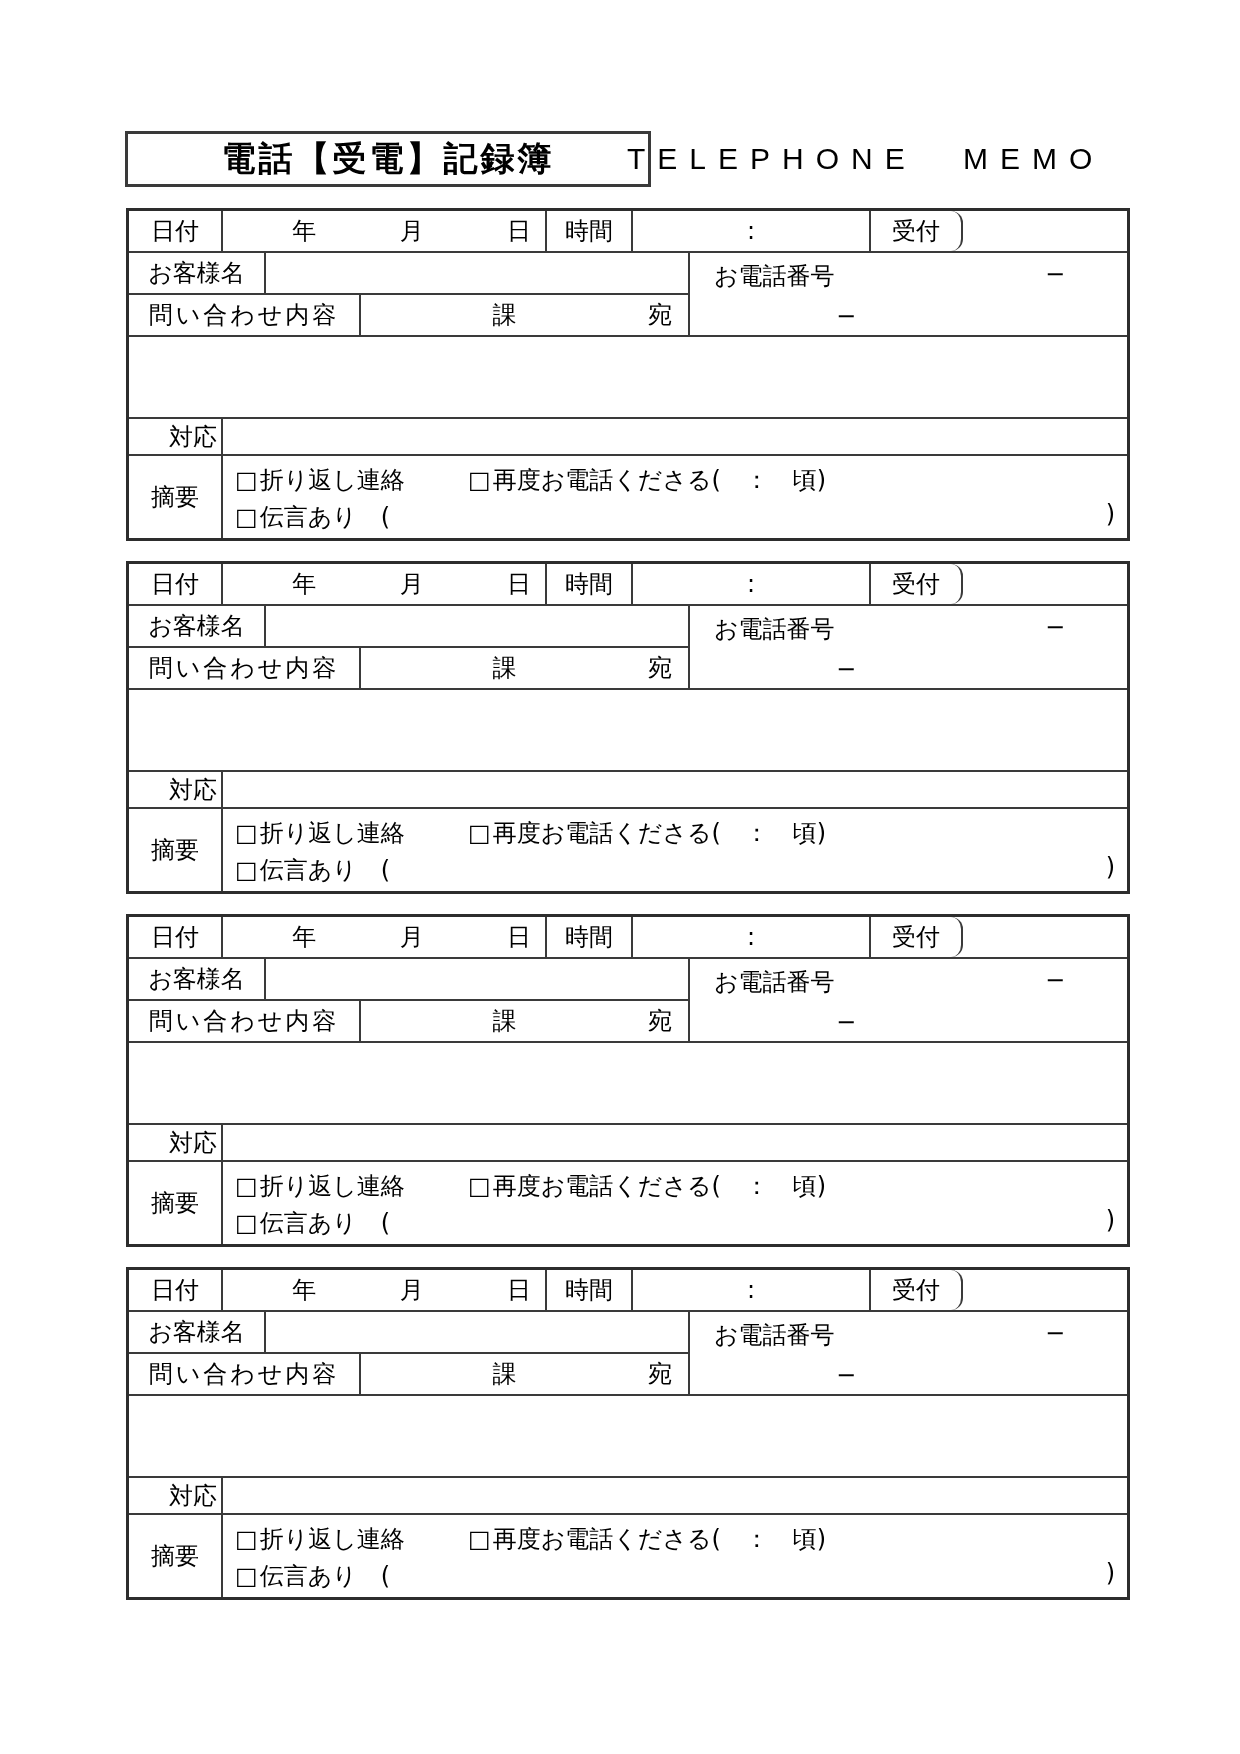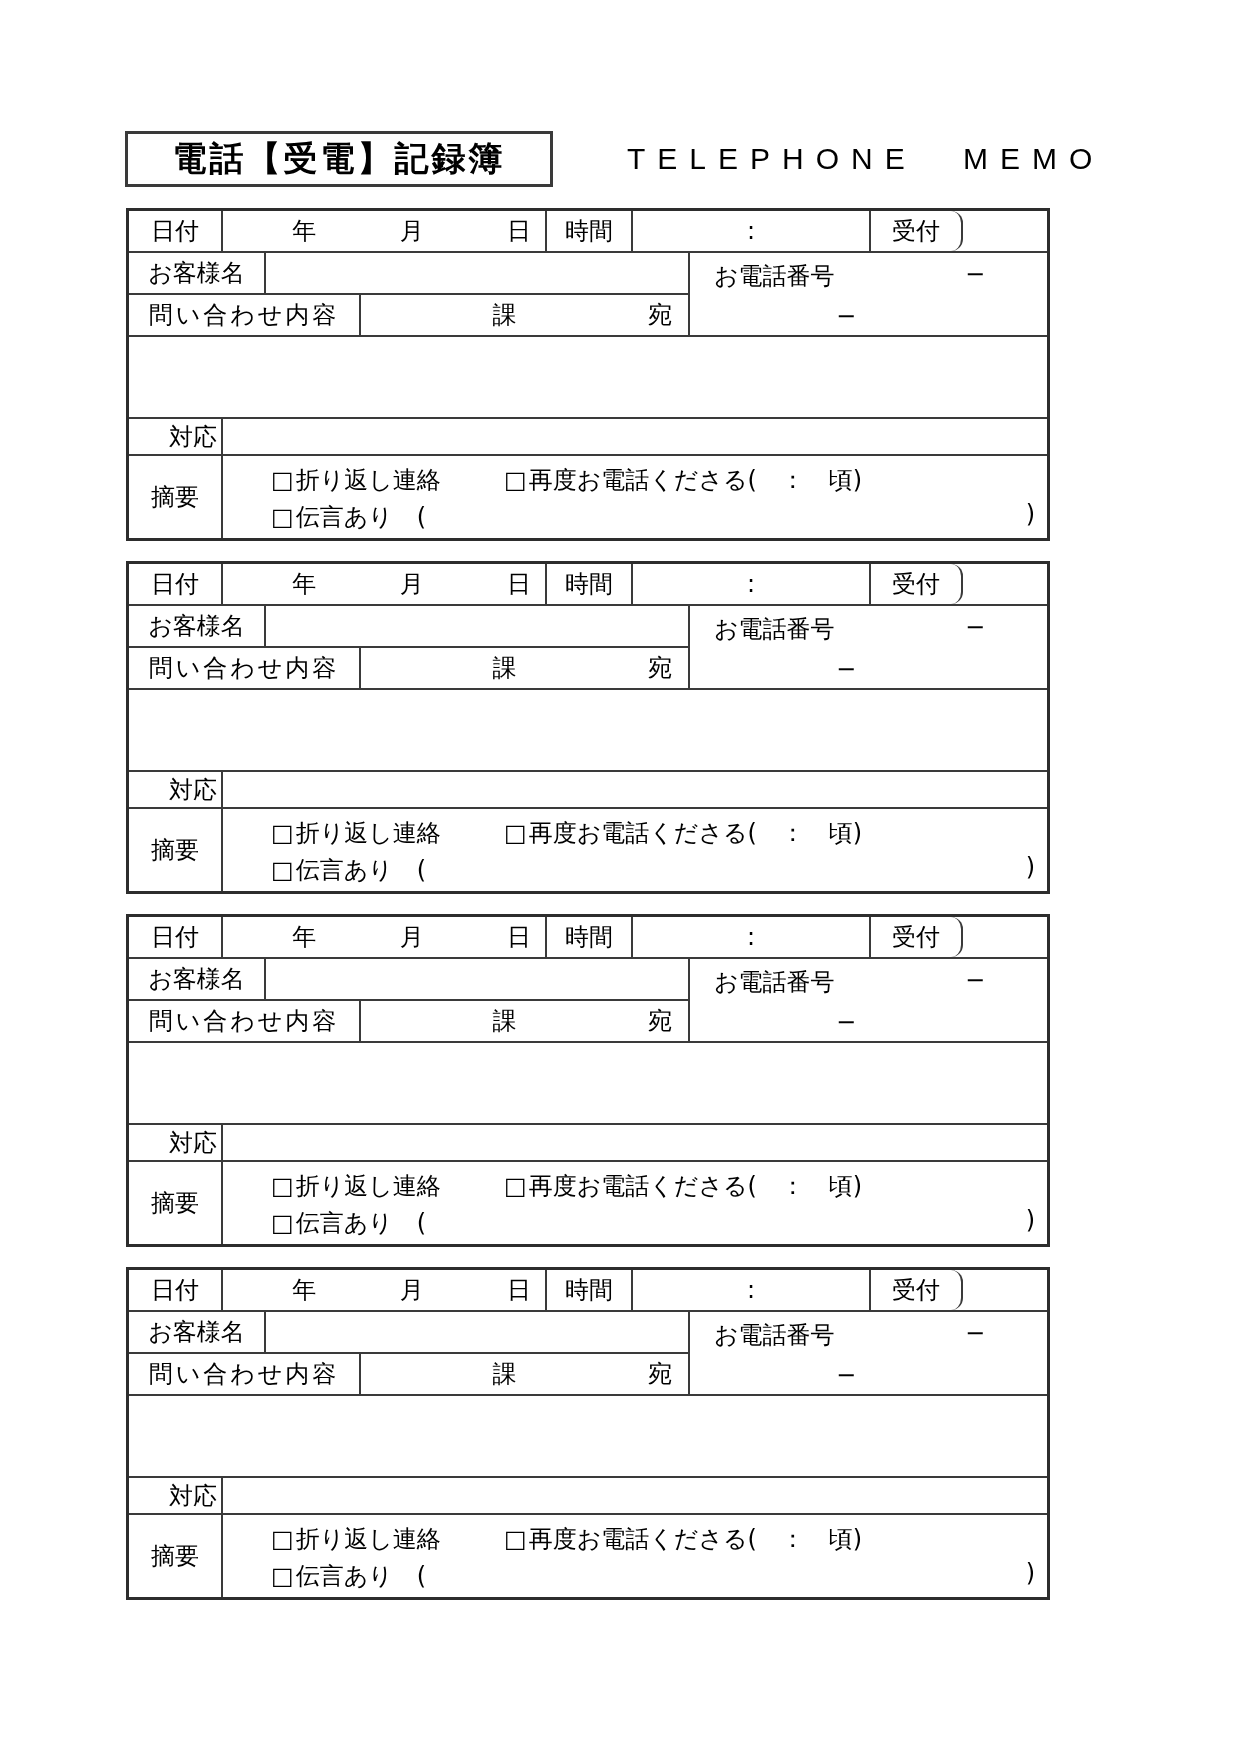--- a/index.html
+++ b/index.html
@@ -3,34 +3,34 @@
 <meta charset="utf-8">
 <style>
   html,body { margin:0; padding:0; background:#ffffff; }
   body {
     width:1240px; height:1754px; position:relative;
     font-family:"DejaVu Sans","Liberation Sans",sans-serif;
     color:#000;
     -webkit-font-smoothing:antialiased;
   }
   .title-box {
-    position:absolute; left:125px; top:131px; width:428px; height:56px;
+    position:absolute; left:125px; top:131px; width:526px; height:56px;
     border:3px solid #3a3a3a; box-sizing:border-box;
     display:flex; align-items:center; justify-content:center;
   }
   .title-text {
     font-size:34px; font-weight:bold; letter-spacing:3px; white-space:nowrap;
   }
   .subtitle-text {
     position:absolute; left:627px; top:131px; height:56px; display:flex; align-items:center;
     font-family:"Liberation Sans","DejaVu Sans",sans-serif;
     font-size:30px; letter-spacing:12px; word-spacing:26px; white-space:nowrap;
   }
   .block {
-    position:absolute; left:126px; width:924px; height:333px;
+    position:absolute; left:126px; width:1004px; height:333px;
     border:3px solid #2d2d2d; box-sizing:border-box; background:#fff;
     font-size:24px;
   }
   .block *, .block { box-sizing:border-box; }
   .cell { border-right:2px solid #3a3a3a; display:flex; align-items:center; }
   .cell:last-child { border-right:none; }
   .lbl { justify-content:center; }
   .row1 { display:flex; height:42px; border-bottom:2px solid #3a3a3a; }
   .c-datelbl { width:94px; }
   .c-dateval { width:324px; display:flex; }
@@ -50,21 +50,21 @@
   .ka { flex:1; text-align:center; }
   .ate { padding-right:16px; }
   .phone-cell { flex:1; border-left:2px solid #3a3a3a; position:relative; }
   .phone-label { position:absolute; top:7px; left:24px; }
   .phone-dash1 { position:absolute; top:7px; right:62px; }
   .phone-dash2 { position:absolute; top:49px; left:146px; }
   .content-area { height:82px; border-bottom:2px solid #3a3a3a; }
   .row5 { display:flex; height:37px; border-bottom:2px solid #3a3a3a; }
   .c-resplbl { width:94px;padding-left:36px; }
   .c-respval { flex:1; }
-  .row6 { display:flex; height:82px;gap:36px; }
+  .row6 { display:flex; height:82px; }
   .c-sumlbl { width:94px; }
   .sum-content { flex:1; position:relative; padding:8px 10px 0 12px; border-right:none; display:block; }
   .sline1 { display:flex; align-items:center; height:32px; }
   .sline2 { display:flex; align-items:center; height:32px; margin-top:5px; }
   .cbitem { display:flex; align-items:center; white-space:pre; }
   .cbitem.wide { width:233px; }
   .cbx { margin-right:2px; }
   .close-paren { position:absolute; right:12px; bottom:10px; }
 </style>
 </head>

